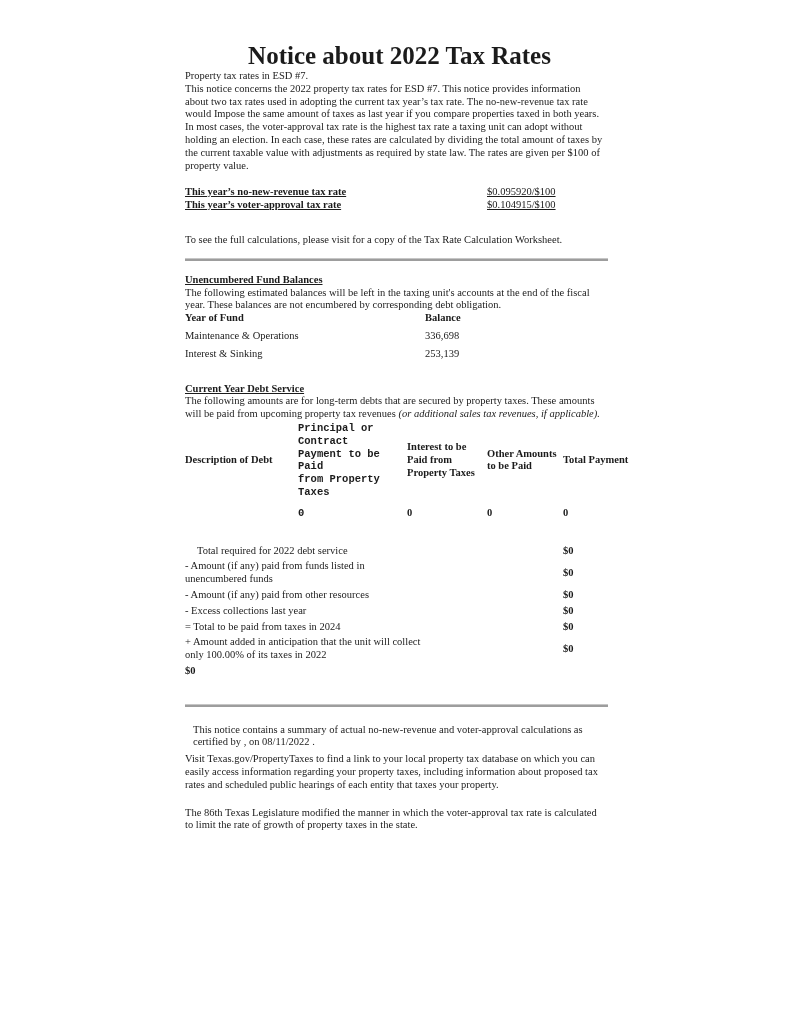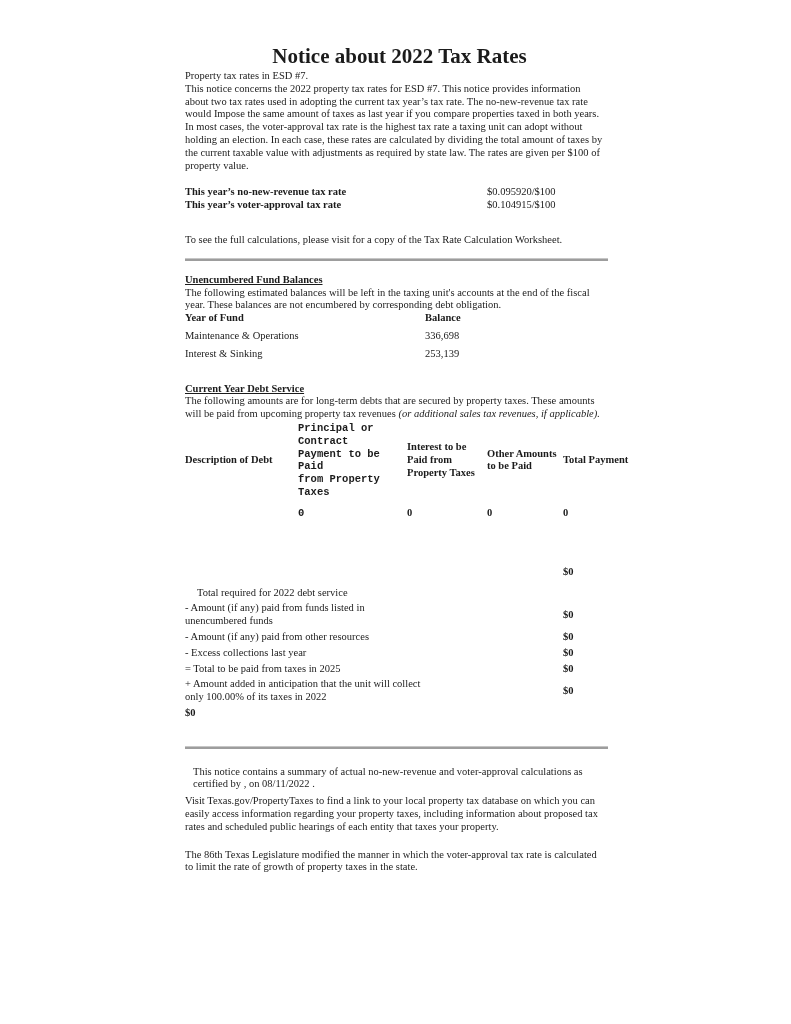--- a/index.html
+++ b/index.html
@@ -2,28 +2,28 @@
 <html><head>
 <meta charset="utf-8">
 <style>
   html,body { margin:0; padding:0; }
   body {
     width:791px; height:1024px; background:#ffffff; overflow:hidden; position:relative;
     font-family:"Liberation Serif","DejaVu Serif",serif; color:#1b1b1b;
   }
   .doc { position:absolute; left:185px; top:0; width:447px; font-size:10.5px; line-height:12.8px; }
   .title {
-    font-size:21px; line-height:24px; font-weight:bold; text-align:center;
+    font-size:25px; line-height:24px; font-weight:bold; text-align:center;
     margin:44px 18px 2px 0;
   }
   .para { width:418px; }
   .bold { font-weight:bold; }
   .italic { font-style:italic; }
 
-  .rates { margin-top:14px; }
+  .rates { margin-top:14px;text-decoration:underline; }
   .rate-row { display:flex; }
   .rate-label { width:302px; font-weight:bold; }
 
   .note { margin-top:22px; }
 
   .rule {
     width:423px; height:0; margin-top:11px;
     border-top:1px solid #c6c6c6; border-bottom:2px solid #9d9d9d;
   }
   .rule2 { margin-top:26px; }
@@ -40,21 +40,21 @@
   .dc1 { width:113px; }
   .dc2 { width:109px;font-family:Liberation Mono, monospace; }
   .dc3 { width:80px; }
   .dc4 { width:76px; }
   .dc5 { flex:1; }
   .dtable-row { display:flex; margin-top:8px; font-weight:bold; }
 
   .dsummary { margin-top:25px; }
   .srow { display:flex; align-items:center; margin-top:3px; }
   .srow .slabel { width:378px; box-sizing:border-box; }
-  .srow.indent .slabel { padding-left:12px;margin-top:42px; }
+  .srow.indent .slabel { padding-left:12px; }
   .slabel .wrap { display:block; max-width:237px; }
   .sval { font-weight:bold; }
 
   .footer-p1 { margin-top:17px;margin-left:8px; }
   .footer-p2 { margin-top:4px; }
   .footer-p3 { margin-top:15px; }
 </style>
 </head>
 <body>
 
@@ -139,21 +139,21 @@
       <span class="sval">$0</span>
     </div>
     <div class="srow">
       <span class="slabel">
           <span class="wrap">- Excess collections last year</span>
         </span>
       <span class="sval">$0</span>
     </div>
     <div class="srow">
       <span class="slabel">
-          <span class="wrap">= Total to be paid from taxes in 2025</span>
+          <span class="wrap">= Total to be paid from taxes in 2024</span>
         </span>
       <span class="sval">$0</span>
     </div>
     <div class="srow">
       <span class="slabel">
           <span class="wrap">+ Amount added in anticipation that the unit will collect only 100.00% of its taxes in 2022</span>
         </span>
       <span class="sval">$0</span>
     </div>
     <div class="srow">

